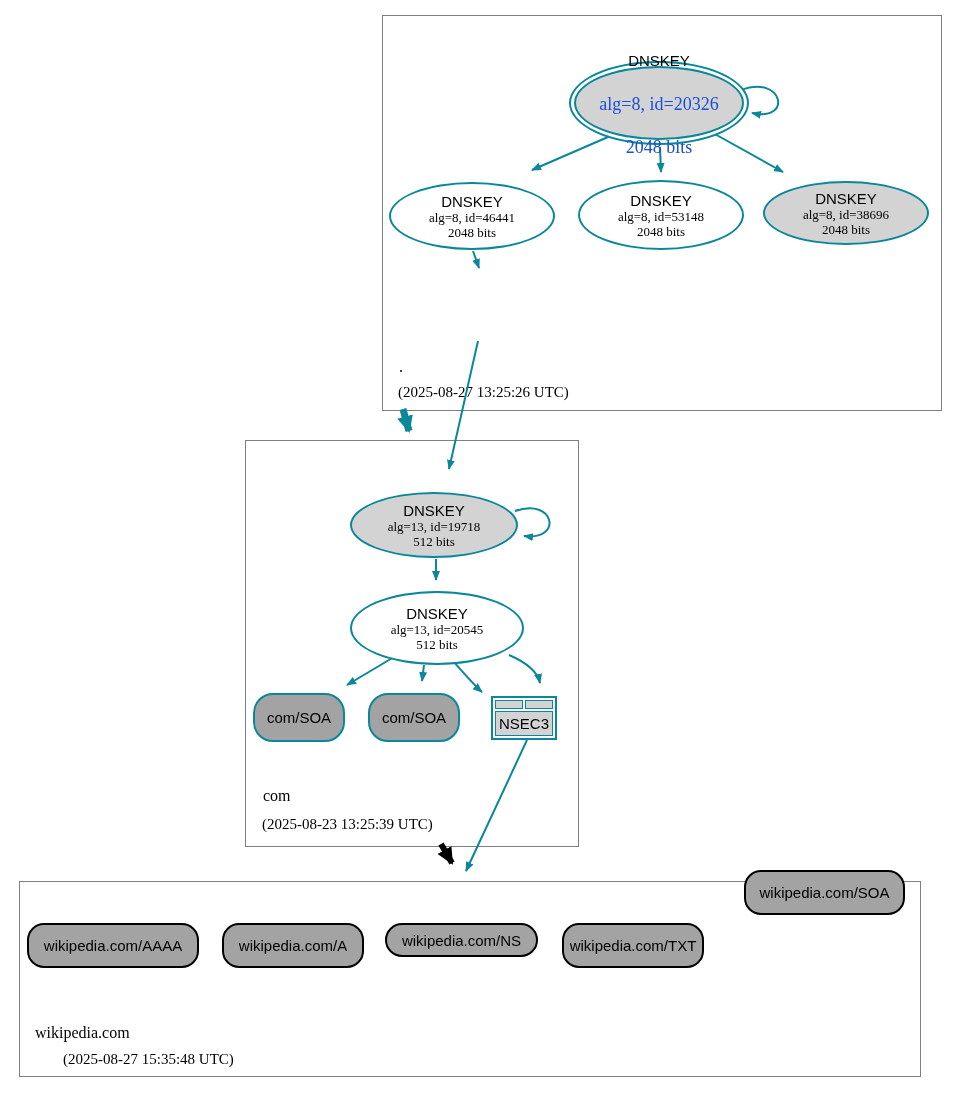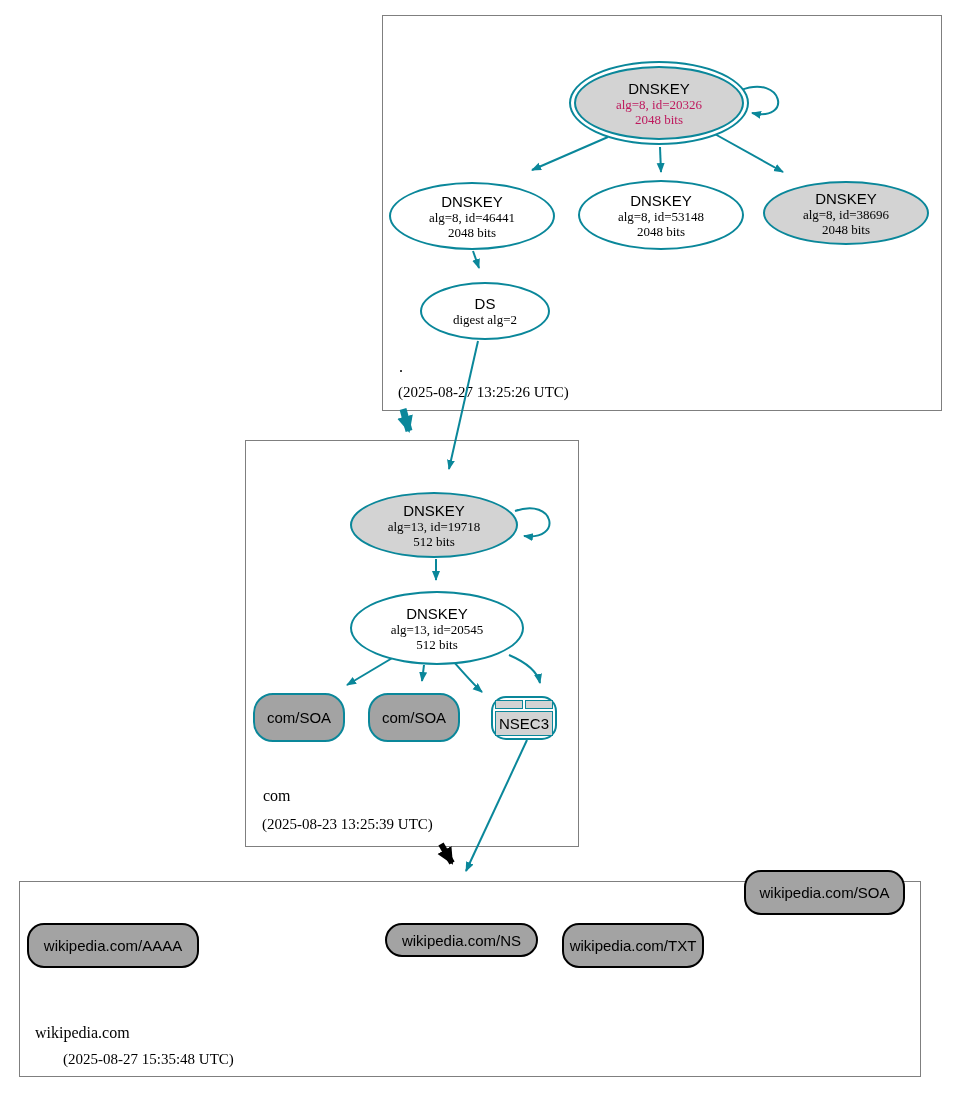--- a/index.html
+++ b/index.html
@@ -44,21 +44,21 @@
   .ksk-outer{
     position:absolute;z-index:3;border:2px solid var(--teal);border-radius:50%;
     background:#fff;box-sizing:border-box;
   }
   .ksk-inner{
     position:absolute;inset:3px;border:2px solid var(--teal);border-radius:50%;
     background:var(--grayfill);display:flex;flex-direction:column;align-items:center;
     justify-content:center;text-align:center;
   }
   .ksk-inner .title{font-size:15px;color:#000;line-height:17px;}
-  .ksk-inner .detail{font-family:"Liberation Serif","DejaVu Serif",serif;font-size:13px;color:#be185d;line-height:15px;}
+  .ksk-inner .detail{font-family:"Liberation Serif","DejaVu Serif",serif;font-size:18px;color:#1d4ed8;line-height:15px;margin-top:28px;}
   .rrset{
     border:2px solid var(--teal);border-radius:20px;background:#a3a3a3;
     font-size:15px;color:#000;
   }
   .rrset.blackb{border:2px solid #000;border-radius:17px;}
   .nsec3{
     position:absolute;z-index:3;box-sizing:border-box;border:2px solid var(--teal);
     background:#fff;padding:2px;display:flex;flex-direction:column;gap:2px;
   }
   .nsec3-cells{display:flex;gap:2px;height:9px;}
@@ -142,24 +142,20 @@
     <div class="detail">alg=8, id=53148</div>
     <div class="detail">2048 bits</div>
   </div>
 
   <div class="node ellipse gray" style="left:763px;top:181px;width:166px;height:64px;">
     <div class="title">DNSKEY</div>
     <div class="detail">alg=8, id=38696</div>
     <div class="detail">2048 bits</div>
   </div>
 
-  <div class="node ellipse" style="left:420px;top:282px;width:130px;height:58px;">
-    <div class="title">DS</div>
-    <div class="detail">digest alg=2</div>
-  </div>
 
   <div class="node ellipse gray" style="left:350px;top:492px;width:168px;height:66px;">
     <div class="title">DNSKEY</div>
     <div class="detail">alg=13, id=19718</div>
     <div class="detail">512 bits</div>
   </div>
 
   <div class="node ellipse" style="left:350px;top:591px;width:174px;height:74px;">
     <div class="title">DNSKEY</div>
     <div class="detail">alg=13, id=20545</div>
@@ -167,30 +163,33 @@
   </div>
 
   <div class="node rrset" style="left:253px;top:693px;width:92px;height:49px;">
     <div>com/SOA</div>
   </div>
 
   <div class="node rrset" style="left:368px;top:693px;width:92px;height:49px;">
     <div>com/SOA</div>
   </div>
 
-  <div class="nsec3" style="left:491px;top:696px;width:66px;height:44px;border-radius:15px;">
+  <div class="nsec3" style="left:491px;top:696px;width:66px;height:44px;">
     <div class="nsec3-cells">
       <span class="cell"></span>
       <span class="cell"></span>
     </div>
     <div class="nsec3-label">NSEC3</div>
   </div>
 
   <div class="node rrset blackb" style="left:27px;top:923px;width:172px;height:45px;">
     <div>wikipedia.com/AAAA</div>
+  </div>
+  <div class="node rrset blackb" style="left:222px;top:923px;width:142px;height:45px;">
+    <div>wikipedia.com/A</div>
   </div>
   <div class="node rrset blackb" style="left:385px;top:923px;width:153px;height:34px;">
     <div>wikipedia.com/NS</div>
   </div>
   <div class="node rrset blackb" style="left:562px;top:923px;width:142px;height:45px;">
     <div>wikipedia.com/TXT</div>
   </div>
   <div class="node rrset blackb" style="left:744px;top:870px;width:161px;height:45px;">
     <div>wikipedia.com/SOA</div>
   </div>

